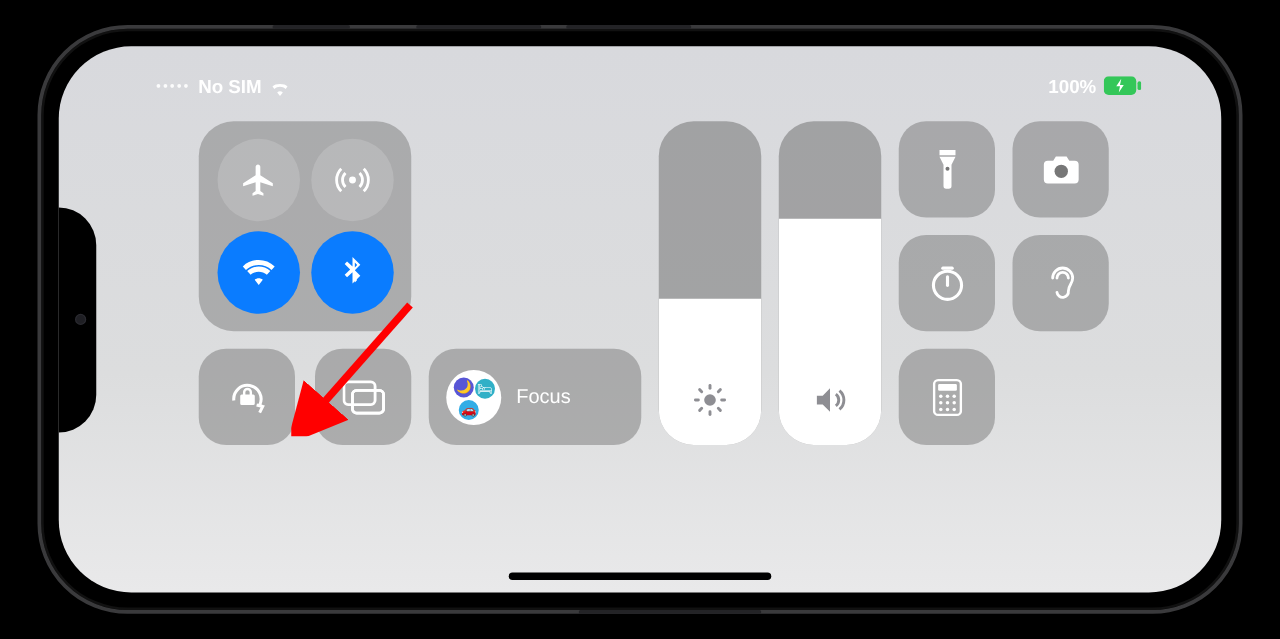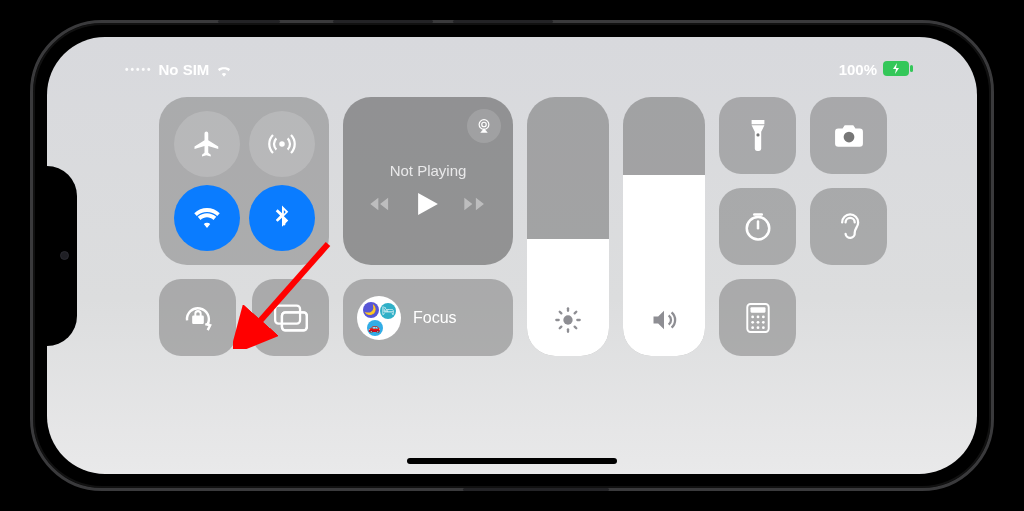--- a/index.html
+++ b/index.html
@@ -199,41 +199,20 @@
               <path fill="#fff" d="M12 20l-2.6-3.3c1.5-1.3 3.7-1.3 5.2 0L12 20zm-5.2-6.5L4.6 11C8.7 7.2 15.3 7.2 19.4 11l-2.2 2.5c-2.9-2.7-7.5-2.7-10.4 0zM1.8 8.1C7.4 2.6 16.6 2.6 22.2 8.1l-2 2.3C15.8 6.1 8.2 6.1 3.8 10.4l-2-2.3z"></path>
             </svg>
         </div>
         <div class="round blue">
           <svg class="ic" viewBox="0 0 24 24">
               <path fill="#fff" d="M12 2l5 5-3.5 3.5L17 14l-5 5v-7.2L8.5 15 7 13.5 10.5 10 7 6.5 8.5 5 12 8.2V2zm1.5 3.6v3.2L15 7.2 13.5 5.6zm0 9.6L15 16.8l-1.5 1.6v-3.2z"></path>
             </svg>
         </div>
       </div>
 
-      <div class="media">
-        <div class="airplay">
-          <svg width="18" height="18" viewBox="0 0 24 24">
-              <circle cx="12" cy="10" r="6.5" stroke="#fff" stroke-width="1.6" fill="none"></circle>
-              <circle cx="12" cy="10" r="3" stroke="#fff" stroke-width="1.6" fill="none"></circle>
-              <path fill="#fff" d="M12 15l5 6H7z"></path>
-            </svg>
-        </div>
-        <div class="title">Not Playing</div>
-        <div class="controls">
-          <svg class="side" width="22" height="16" viewBox="0 0 24 18">
-              <path fill="#fff" d="M11 9l9-7v14zM0 9l9-7v14z"></path>
-            </svg>
-          <svg width="20" height="22" viewBox="0 0 18 20">
-              <path fill="#fff" d="M0 0l18 10L0 20z"></path>
-            </svg>
-          <svg class="side" width="22" height="16" viewBox="0 0 24 18">
-              <path fill="#fff" d="M0 2l9 7-9 7zM13 2l9 7-9 7z"></path>
-            </svg>
-        </div>
-      </div>
 
       <div class="tile tall" style="grid-column:3;">
         <div class="slider-fill" style="height:45%"></div>
         <div class="slider-icon">
           <svg width="28" height="28" viewBox="0 0 24 24">
               <circle cx="12" cy="12" r="4" fill="#8e8e93"></circle>
               <g stroke="#8e8e93" stroke-width="2" stroke-linecap="round">
                 <line x1="12" y1="2" x2="12" y2="4"></line>
                 <line x1="12" y1="20" x2="12" y2="22"></line>
                 <line x1="2" y1="12" x2="4" y2="12"></line>

